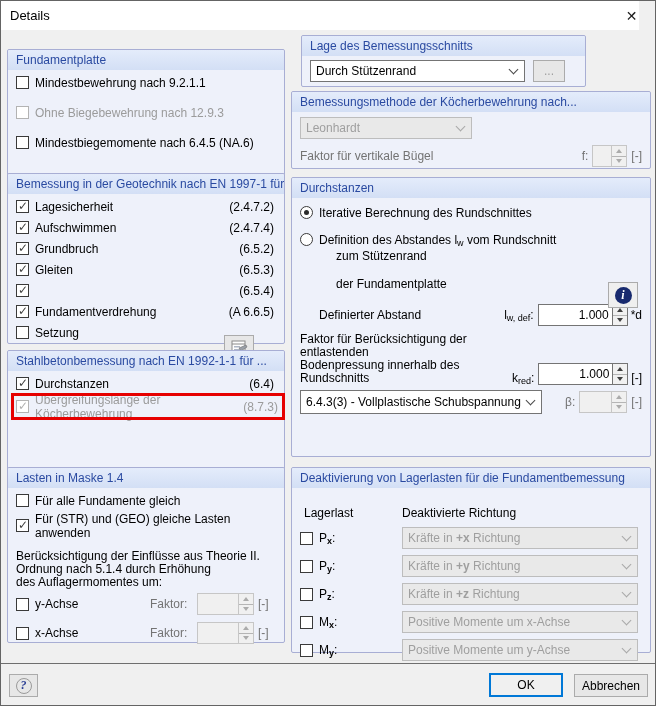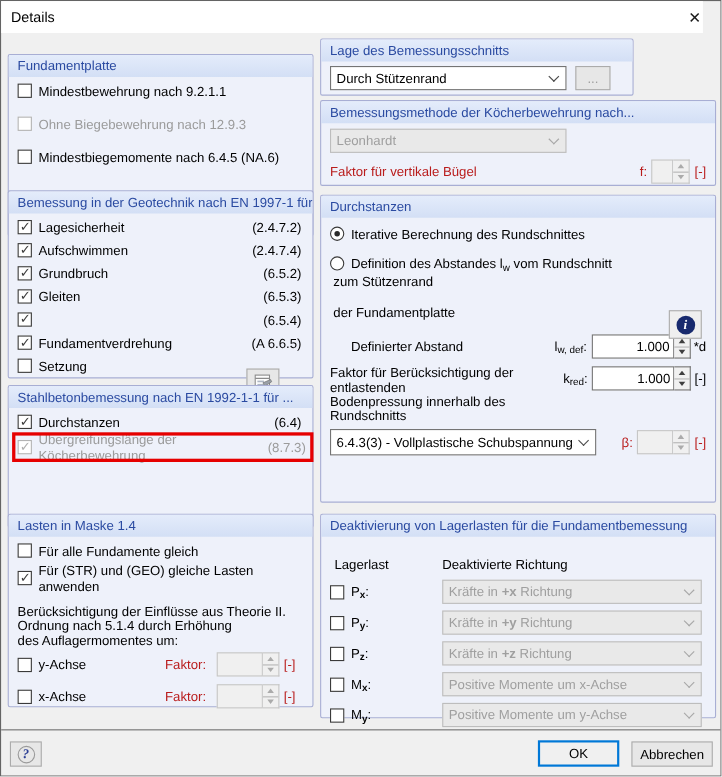--- a/index.html
+++ b/index.html
@@ -47,39 +47,39 @@
   .spin .btns{width:15px;border:1px solid #747474;border-left:0;background:#f1f1f1;display:flex;flex-direction:column}
   .spin .sb{flex:1;display:flex;align-items:center;justify-content:center}
   .spin .sb+.sb{border-top:1px solid #b5b5b5}
   .tu{width:0;height:0;border-left:3px solid transparent;border-right:3px solid transparent;border-bottom:4px solid #3f3f3f}
   .td{width:0;height:0;border-left:3px solid transparent;border-right:3px solid transparent;border-top:4px solid #3f3f3f}
   .spin.dis .val{background:#f0f0f0;border-color:#c6c6c6}
   .spin.dis .btns{border-color:#c6c6c6;background:#f0f0f0}
   .spin.dis .tu{border-bottom-color:#ababab}
   .spin.dis .td{border-top-color:#ababab}
 
-  .gy{color:#b91c1c}
+  .gy{color:#737373}
   .sub{font-size:9px;position:relative;top:2px}
   .b{font-weight:bold}
 
   
   .btn{display:flex;align-items:center;justify-content:center;background:#e7e7e7;border:1px solid #ababab}
   .btn.dis{color:#9f9f9f}
   .infobtn{position:absolute;width:30px;height:26px;background:#efefef;border:1px solid #ababab;display:flex;align-items:center;justify-content:center}
   .info-c{width:17px;height:17px;border-radius:50%;background:#182a6e;color:#fff;font:bold italic 12px "Liberation Serif",serif;display:flex;align-items:center;justify-content:center}
 
   
   .sep{position:absolute;left:0;top:662px;width:656px;height:1px;background:#6e6e6e}
   .helpbtn{position:absolute;left:8px;top:673px;width:29px;height:23px}
   .help-c{width:16px;height:16px;border:1px solid #9a9a9a;border-radius:50%;display:flex;align-items:center;justify-content:center}
   .help-q{font:bold italic 12px "Liberation Serif",serif;color:#2c3f95}
   .okbtn{position:absolute;left:488px;top:672px;width:74px;height:24px;border:2px solid #0078d7;background:#f0f0f0;display:flex;align-items:center;justify-content:center}
   .cancelbtn{position:absolute;left:573px;top:673px;width:74px;height:23px}
 
-  .line2{margin-left:3px;height:15px;display:flex;align-items:center}
+  .line2{margin-left:36px;height:15px;display:flex;align-items:center}
   .note{line-height:13px;margin-top:16px}
 </style>
 </head>
 <body>
 
 <div class="dialog">
 
   <div class="titlebar">
     <span>Details</span>
   </div>
@@ -215,37 +215,37 @@
               <span class="sb">
                 <i class="td"></i>
               </span>
             </span>
         </span>
         <span style="margin-left:4px" class="gy">[-]</span>
       </div>
     </div>
   </div>
 
-  <div class="grp" style="left:290px;top:34px;width:285px;height:52px">
+  <div class="grp" style="left:300px;top:34px;width:285px;height:52px">
     <div class="grp-t">Lage des Bemessungsschnitts</div>
     <div class="grp-b" style="display:flex;align-items:center">
       <div class="combo" style="width:215px">
         <span class="txt">Durch Stützenrand</span>
         <span class="chev"></span>
       </div>
       <div class="btn dis" style="width:32px;height:22px;margin-left:8px">
         <span>...</span>
       </div>
     </div>
   </div>
 
   <div class="grp" style="left:290px;top:90px;width:360px;height:78px">
     <div class="grp-t">Bemessungsmethode der Köcherbewehrung nach...</div>
     <div class="grp-b">
-      <div class="combo dis" style="width:215px;margin-top:1px">
+      <div class="combo dis" style="width:172px;margin-top:1px">
         <span class="txt">Leonhardt</span>
         <span class="chev"></span>
       </div>
       <div class="row" style="height:22px;margin-top:6px">
         <span class="gy">Faktor für vertikale Bügel</span>
         <span class="gy" style="margin-left:auto;margin-right:4px">f:</span>
         <span class="spin dis">
           <span class="val" style="width:20px"></span>
           <span class="btns">
               <span class="sb">
@@ -292,21 +292,21 @@
                 <i class="tu"></i>
               </span>
               <span class="sb">
                 <i class="td"></i>
               </span>
             </span>
         </span>
         <span style="margin-left:3px">*d</span>
       </div>
 
-      <div style="display:flex;align-items:flex-start;margin-top:7px">
+      <div style="display:flex;align-items:flex-end;margin-top:7px">
         <span style="line-height:13px;flex:1"><span>Faktor für Berücksichtigung der entlastenden</span><br><span>Bodenpressung innerhalb des Rundschnitts</span></span>
         <span style="margin:4px 4px 0 0"><span>k</span><span class="sub">red</span><span>:</span></span>
         <span class="spin">
           <span class="val" style="width:75px">1.000</span>
           <span class="btns">
               <span class="sb">
                 <i class="tu"></i>
               </span>
               <span class="sb">
                 <i class="td"></i>

